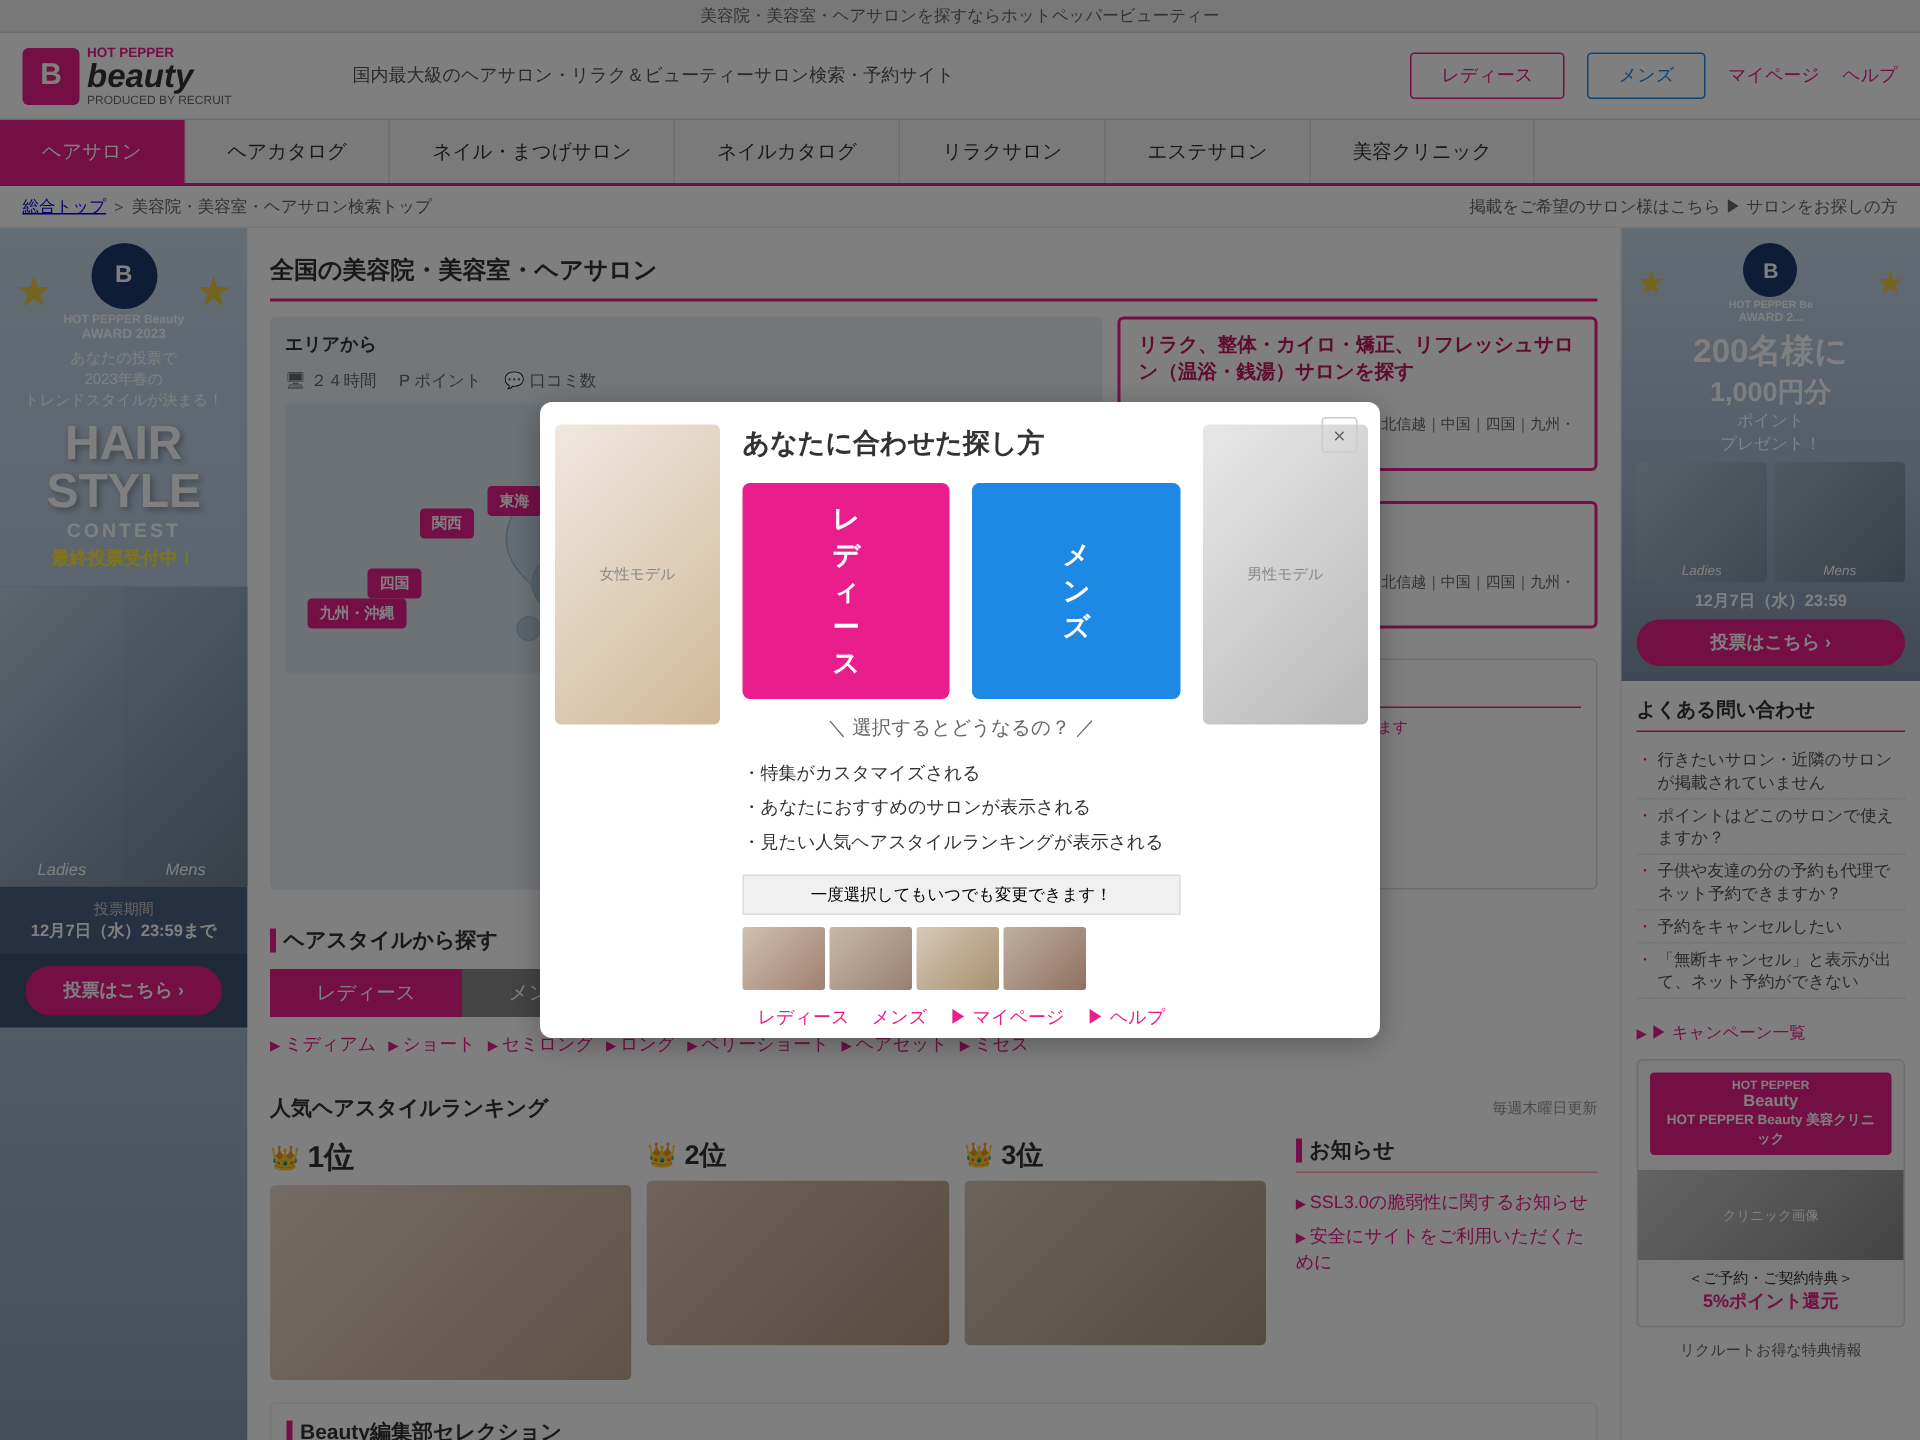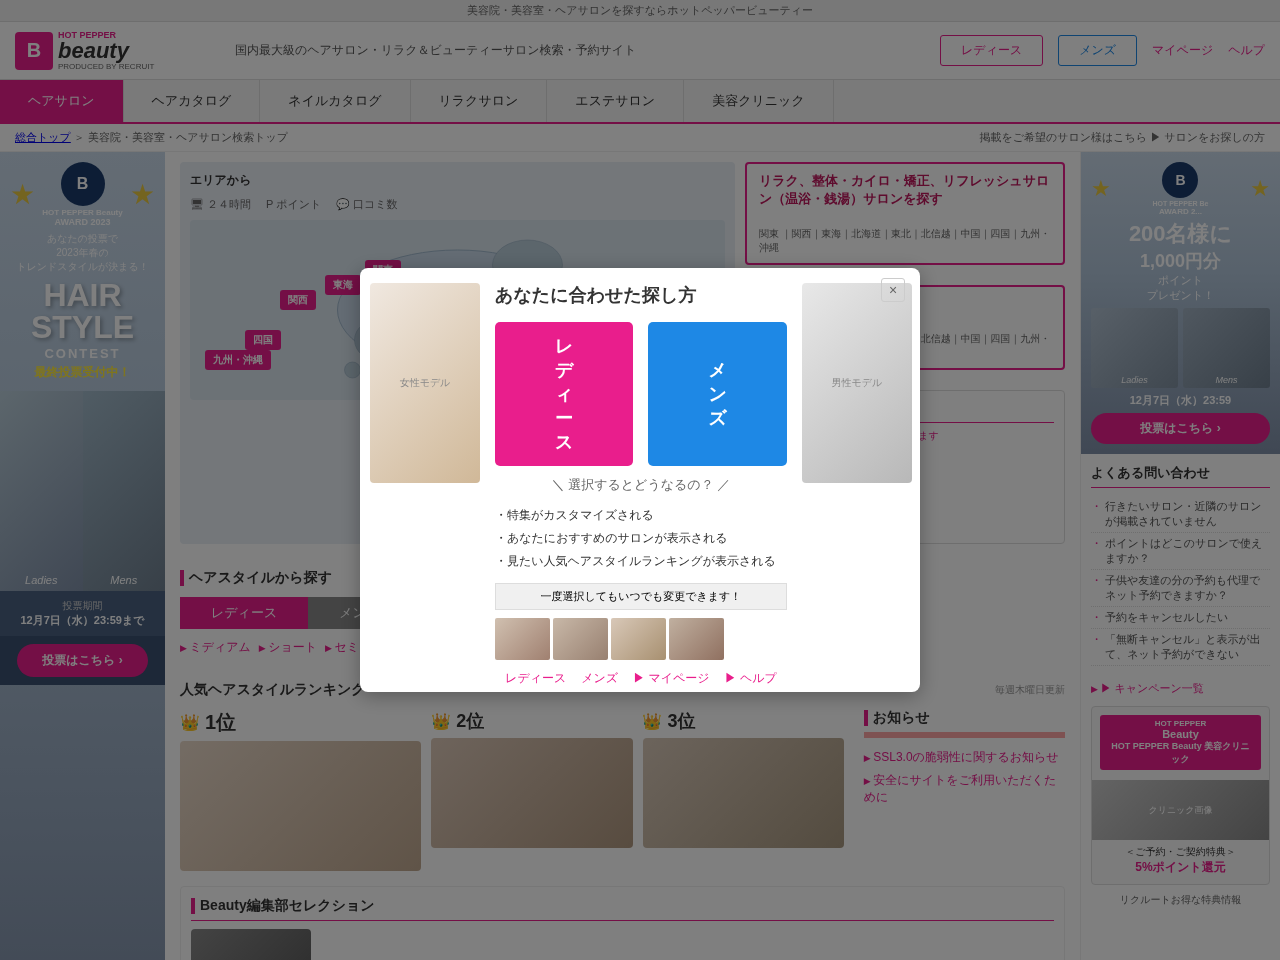--- a/index.html
+++ b/index.html
@@ -109,21 +109,21 @@
     .modal { background: white; width: 560px; border-radius: 8px; overflow: hidden; position: relative; box-shadow: 0 4px 20px rgba(0,0,0,0.3); }
     .modal-title { font-size: 18px; font-weight: bold; color: #333; margin-bottom: 15px; }
     .modal-gender-btns { display: flex; gap: 15px; justify-content: center; }
     .modal-ladies-btn { background: #e91e8c; color: white; border: none; padding: 12px 60px; font-size: 18px; font-weight: bold; border-radius: 5px; cursor: pointer; }
     .modal-mens-btn { background: #1e88e5; color: white; border: none; padding: 12px 60px; font-size: 18px; font-weight: bold; border-radius: 5px; cursor: pointer; }
     .modal-separator { text-align: center; padding: 10px; font-size: 13px; color: #666; }
     .modal-benefits { font-size: 12px; color: #333; }
     .modal-benefit-item { padding: 3px 0; }
     .modal-benefit-item::before { content: '・'; }
     .modal-close { position: absolute; top: 10px; right: 15px; background: none; border: 1px solid #ccc; width: 24px; height: 24px; cursor: pointer; font-size: 14px; display: flex; align-items: center; justify-content: center; border-radius: 3px; color: #666; }
-    .news-title { font-size: 14px; font-weight: bold; color: #333; border-bottom: 6px solid #fca5a5; padding-bottom: 5px; margin-bottom: 8px; display: flex; align-items: center; gap: 5px; }
+    .news-title { font-size: 14px; font-weight: bold; color: #333; border-bottom: 1px solid #fca5a5; padding-bottom: 5px; margin-bottom: 8px; display: flex; align-items: center; gap: 5px; }
     .news-title::before { content: ''; width: 4px; height: 16px; background: #e91e8c; display: inline-block; }
     .news-item { font-size: 12px; color: #e91e8c; padding: 3px 0; }
     .news-item::before { content: '▶ '; font-size: 9px; }
 
     
     .editorial-section { background: white; padding: 10px; margin-top: 10px; border: 1px solid #eee; border-radius: 4px; }
     .editorial-title { font-size: 14px; font-weight: bold; color: #333; border-bottom: 1px solid #e91e8c; padding-bottom: 5px; margin-bottom: 8px; display: flex; align-items: center; gap: 5px; }
     .editorial-title::before { content: ''; width: 4px; height: 16px; background: #e91e8c; display: inline-block; }
     .editorial-content { display: flex; gap: 10px; align-items: center; }
     .editorial-image { width: 120px; height: 80px; background: #c8c8c8; border-radius: 4px; flex-shrink: 0; overflow: hidden; }
@@ -159,20 +159,21 @@
     <div class="header-links">
       <a href="#">マイページ</a>
       <a href="#">ヘルプ</a>
     </div>
   </div>
 </div>
 
 <div class="main-nav">
   <div class="nav-item active">ヘアサロン</div>
   <div class="nav-item">ヘアカタログ</div>
+  <div class="nav-item">ネイル・まつげサロン</div>
   <div class="nav-item">ネイルカタログ</div>
   <div class="nav-item">リラクサロン</div>
   <div class="nav-item">エステサロン</div>
   <div class="nav-item">美容クリニック</div>
 </div>
 
 <div class="breadcrumb-bar">
   <div>
     <a href="#">総合トップ</a>
     <span>＞</span>
@@ -221,20 +222,21 @@
       <div style="font-size:11px;color:white;font-weight:bold;">12月7日（水）23:59まで</div>
     </div>
     <div style="text-align:center;padding:8px;background:#3a5070;">
       <button style="background:#e91e8c;color:white;border:none;padding:8px 25px;border-radius:20px;cursor:pointer;font-size:12px;font-weight:bold;">投票はこちら ›</button>
     </div>
   </div>
 
   <div class="main-content">
     <div class="main-inner">
 
+      <div class="section-title-bar">全国の美容院・美容室・ヘアサロン</div>
 
       <div class="area-search">
 
         <div class="area-map-container">
           <div style="font-size:12px;font-weight:bold;color:#333;margin-bottom:8px;">エリアから</div>
 
           <div style="font-size:11px;color:#666;margin-bottom:8px;">
             <div style="display:flex;gap:15px;">
               <span>🖥 ２４時間</span>
               <span>P ポイント</span>

